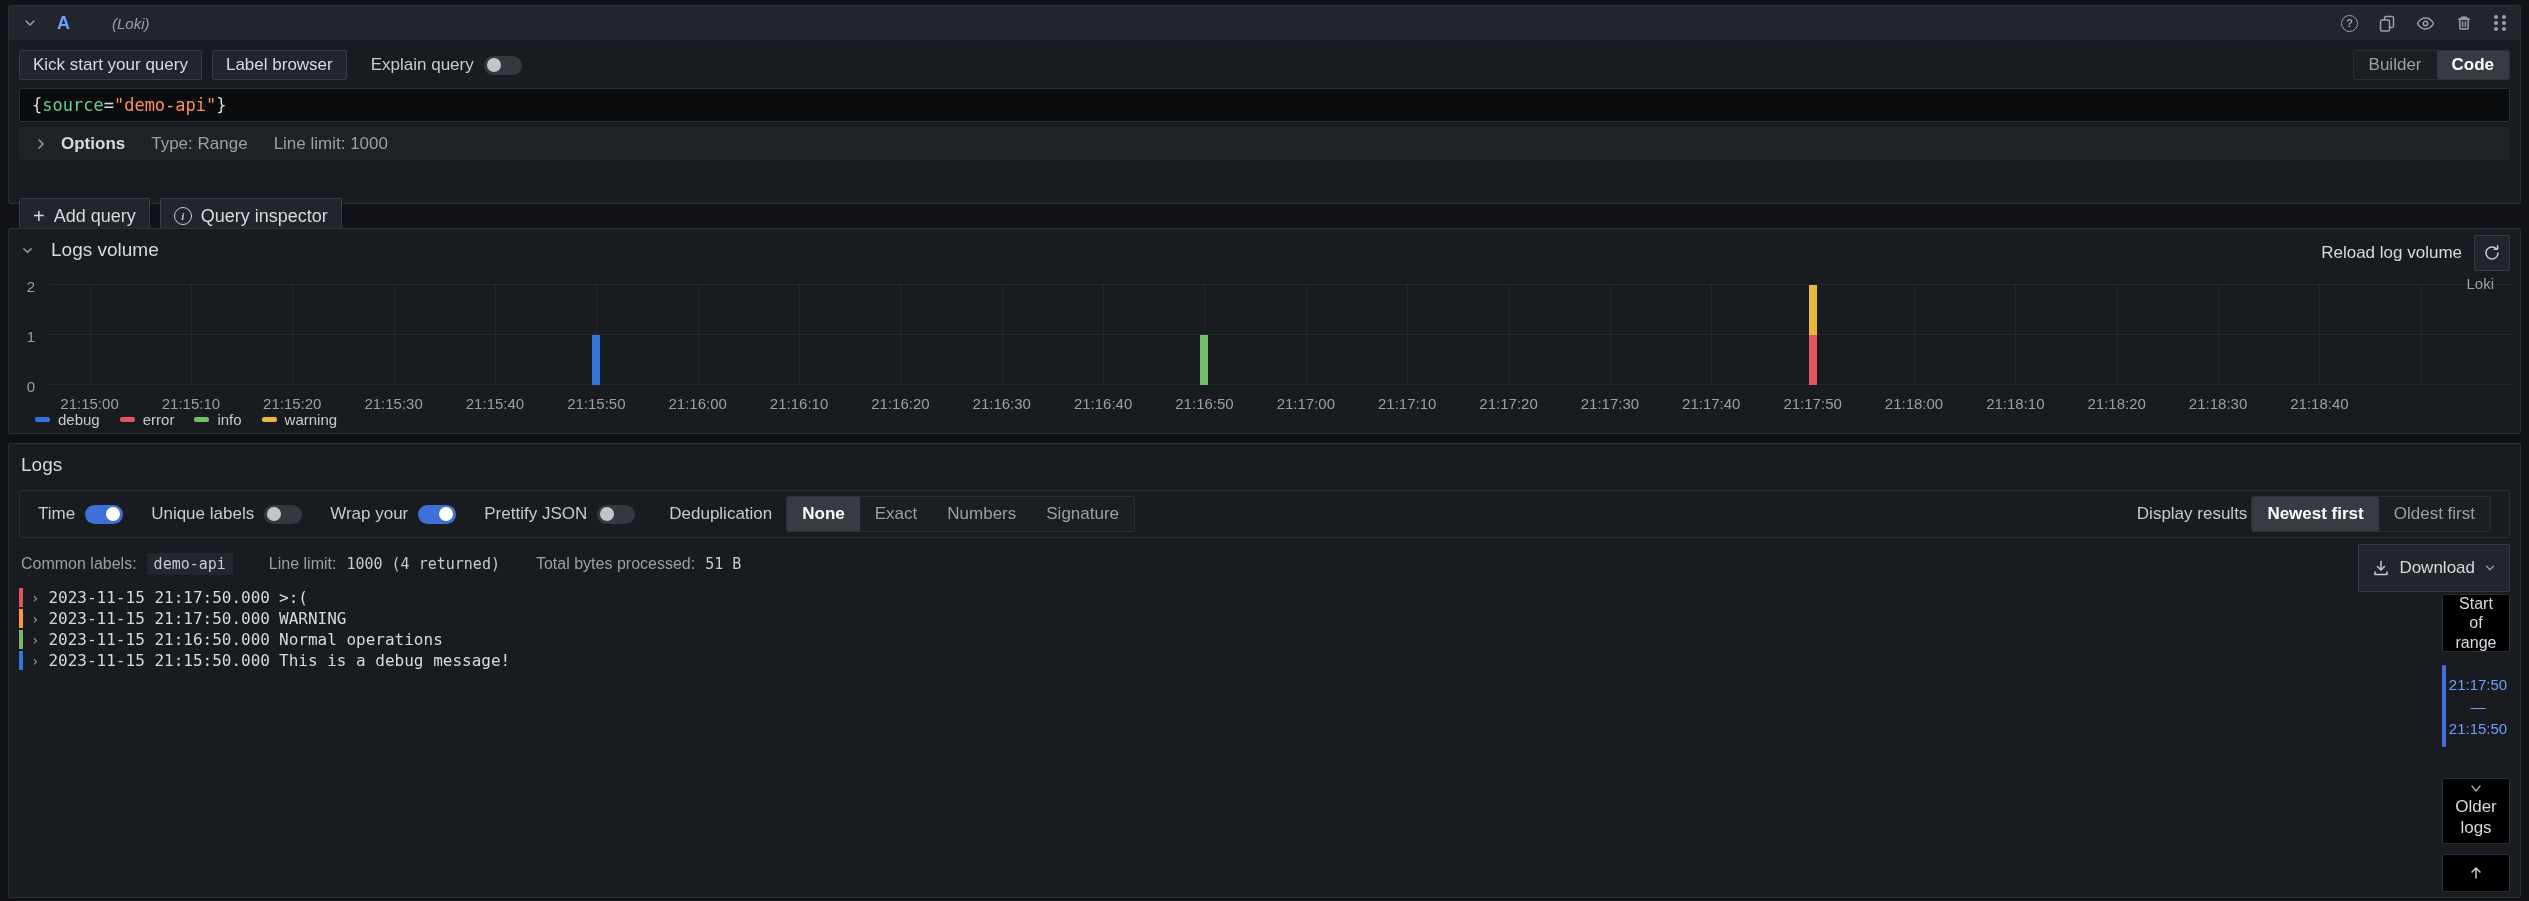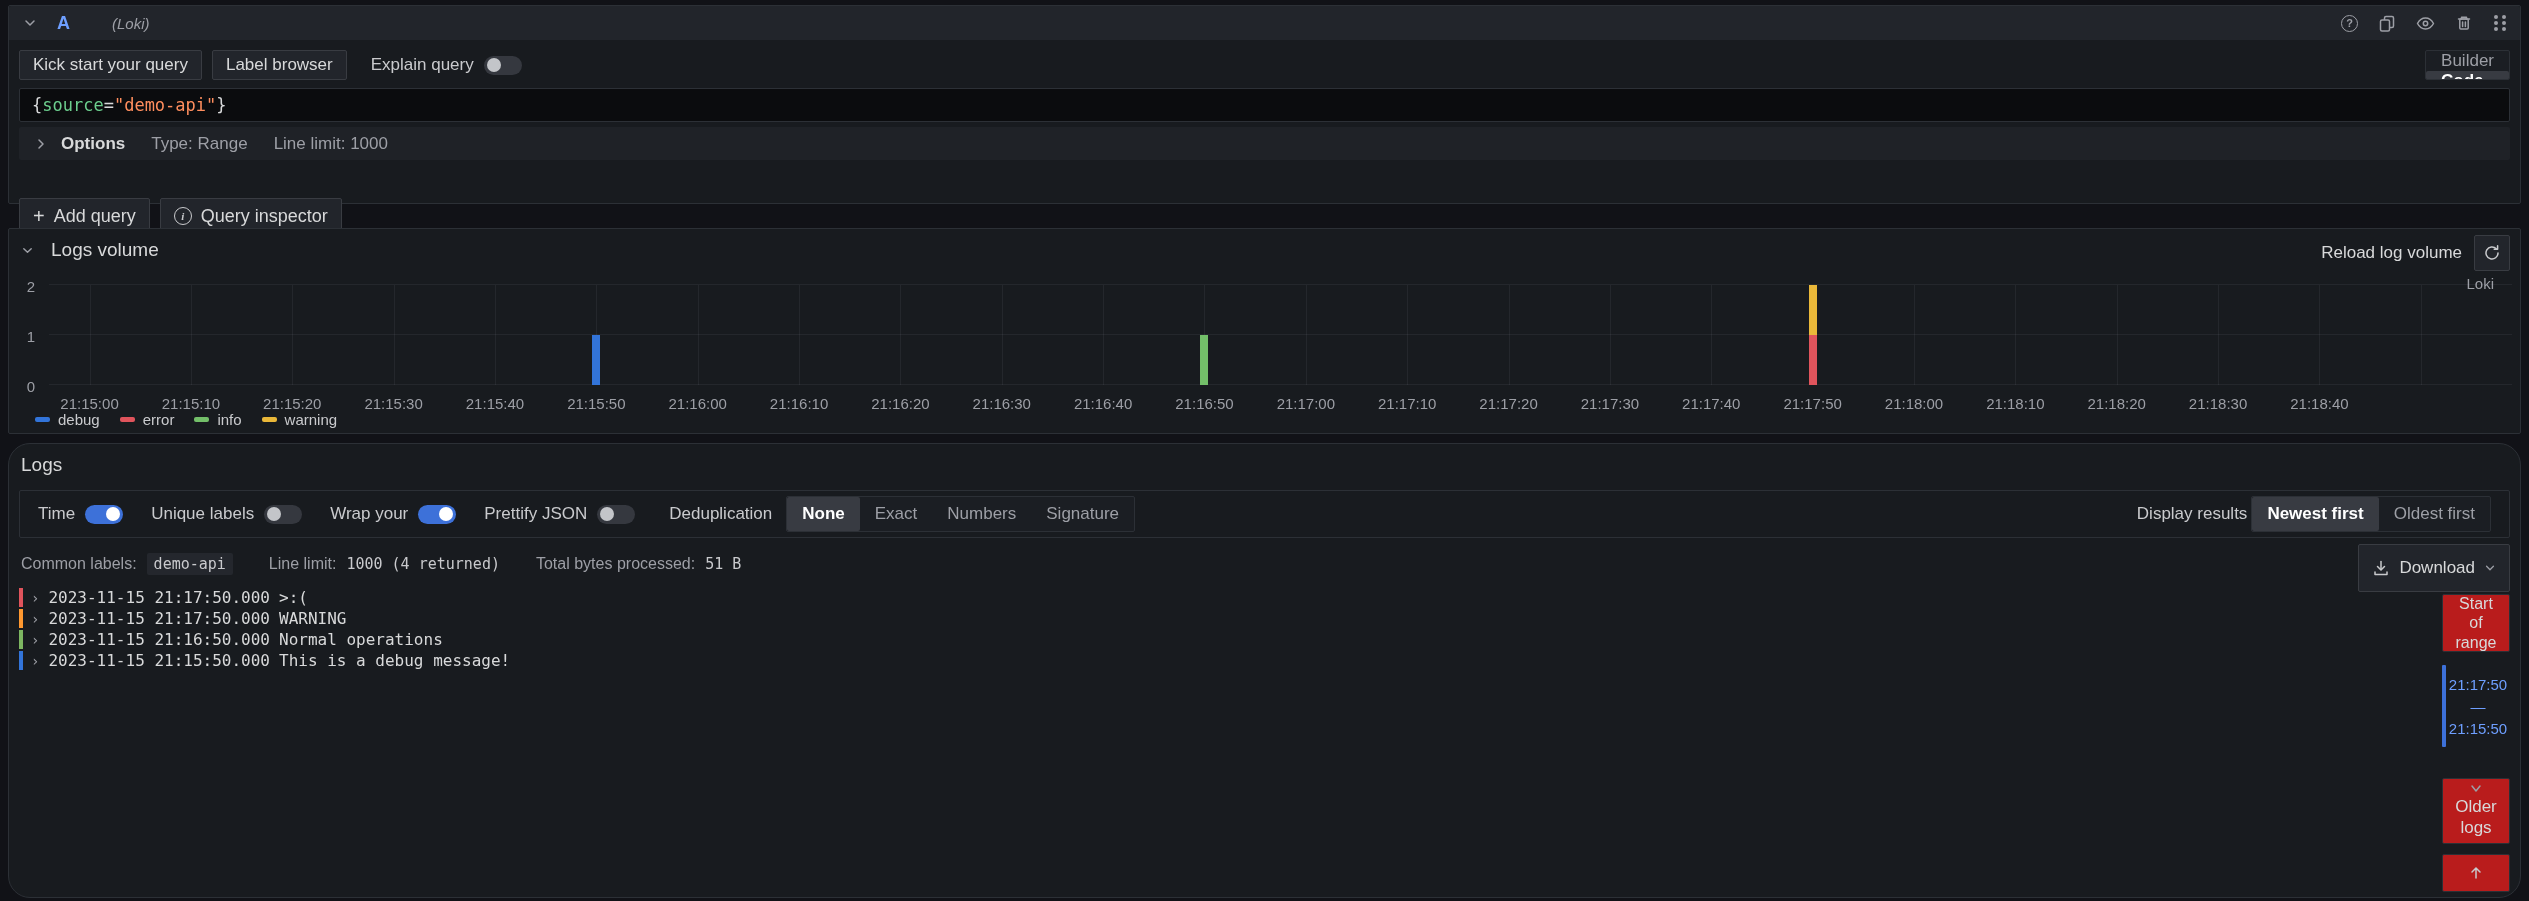--- a/index.html
+++ b/index.html
@@ -53,21 +53,21 @@
   .switch.on .knob { left:auto; right:3px; background:#ffffff; }
   .btn-group {
     display:flex; align-items:stretch; border:1px solid #2c3036; border-radius:2px;
     background:#1b1e23; overflow:hidden;
   }
   .group-btn {
     padding:0 15px; display:flex; align-items:center; color:#9d9fa6;
     font-size:17px; cursor:pointer; border-radius:2px;
   }
   .group-btn.selected { background:#383b42; color:#ffffff; font-weight:600; }
-  .qe-mode { margin-left:auto; height:30px;flex-direction:column; }
+  .qe-mode { margin-left:auto; height:30px; }
   .query-input {
     margin-top:8px; height:34px; background:#0b0c0e; border:1px solid #2c3036; border-radius:2px;
     display:flex; align-items:center; padding:0 12px;
     font-family:"DejaVu Sans Mono", monospace; font-size:17px; cursor:text;
   }
   .q-green { color:#6ccf8e; }
   .q-orange { color:#ff8e5e; }
   .options-row {
     margin-top:5px; height:33px; background:#1f2227; border-radius:2px;
     display:flex; align-items:center; gap:26px; padding:0 16px; cursor:pointer;
@@ -95,21 +95,21 @@
   .gridline-v { position:absolute; top:0; bottom:0; width:1px; background:rgba(204,204,220,0.07); }
   .gridline-h { position:absolute; left:0; right:0; height:1px; background:rgba(204,204,220,0.07); }
   .xlab { position:absolute; top:110px; transform:translateX(-50%); font-size:15px; color:#9d9fa6; white-space:nowrap; }
   .bar { position:absolute; width:8px; transform:translateX(-50%); }
   .legend { position:absolute; left:26px; top:182px; display:flex; gap:20px; align-items:center; }
   .legend-item { display:flex; align-items:center; gap:8px; cursor:pointer; }
   .legend-swatch { width:15px; height:5px; border-radius:2px; }
   .legend-label { font-size:15px; color:#c9cacd; }
 
   
-  #logs-panel { top:443px; height:455px;border-radius:22px; }
+  #logs-panel { top:443px; height:455px; }
   .logs-title { position:absolute; top:10px; left:12px; }
   .logs-controls {
     position:absolute; top:46px; left:10px; right:10px; height:48px;
     border:1px solid #2c3036; border-radius:2px;
     display:flex; align-items:center; padding:0 18px; gap:34px; background:#181b1f;
   }
   .dedup-wrap { display:flex; align-items:center; gap:14px; }
   .dedup-wrap .btn-group, .display-wrap .btn-group { height:36px; }
   .display-wrap { margin-left:auto; display:flex; align-items:center; gap:4px; }
   .ctl-label { font-size:17px; font-weight:500; color:#c9cacd; }
@@ -124,21 +124,21 @@
   .download-btn { position:absolute; top:100px; right:10px; height:48px; font-size:17px; }
   .log-rows { position:absolute; top:144px; left:10px; right:90px; }
   .log-row {
     display:flex; align-items:center; height:19px; margin-bottom:2px;
     border-left:4.5px solid #888; padding-left:8px; gap:9px; cursor:pointer;
     font-family:"DejaVu Sans Mono", monospace; font-size:16px; color:#d8d9da;
   }
   .row-chevron { color:#9d9fa6; font-size:14px; flex:none; }
   .log-nav { position:absolute; top:150px; right:10px; width:68px; }
   .nav-btn {
-    background:#b91c1c; border:1px solid #2c3036; border-radius:2px; color:#d8d9da;
+    background:#000000; border:1px solid #2c3036; border-radius:2px; color:#d8d9da;
     text-align:center; cursor:pointer; width:68px;
     display:flex; flex-direction:column; align-items:center; justify-content:center;
   }
   .start-range-btn { height:58px; font-size:16px; line-height:1.2; padding:4px 8px; }
   .range-indicator { margin-top:13px; height:82px; display:flex; }
   .range-bar { width:4px; background:#3d71d9; border-radius:1px; flex:none; }
   .range-times {
     flex:1; display:flex; flex-direction:column; align-items:center; justify-content:center;
     gap:5px; color:#6e9fff; font-size:15px;
   }

